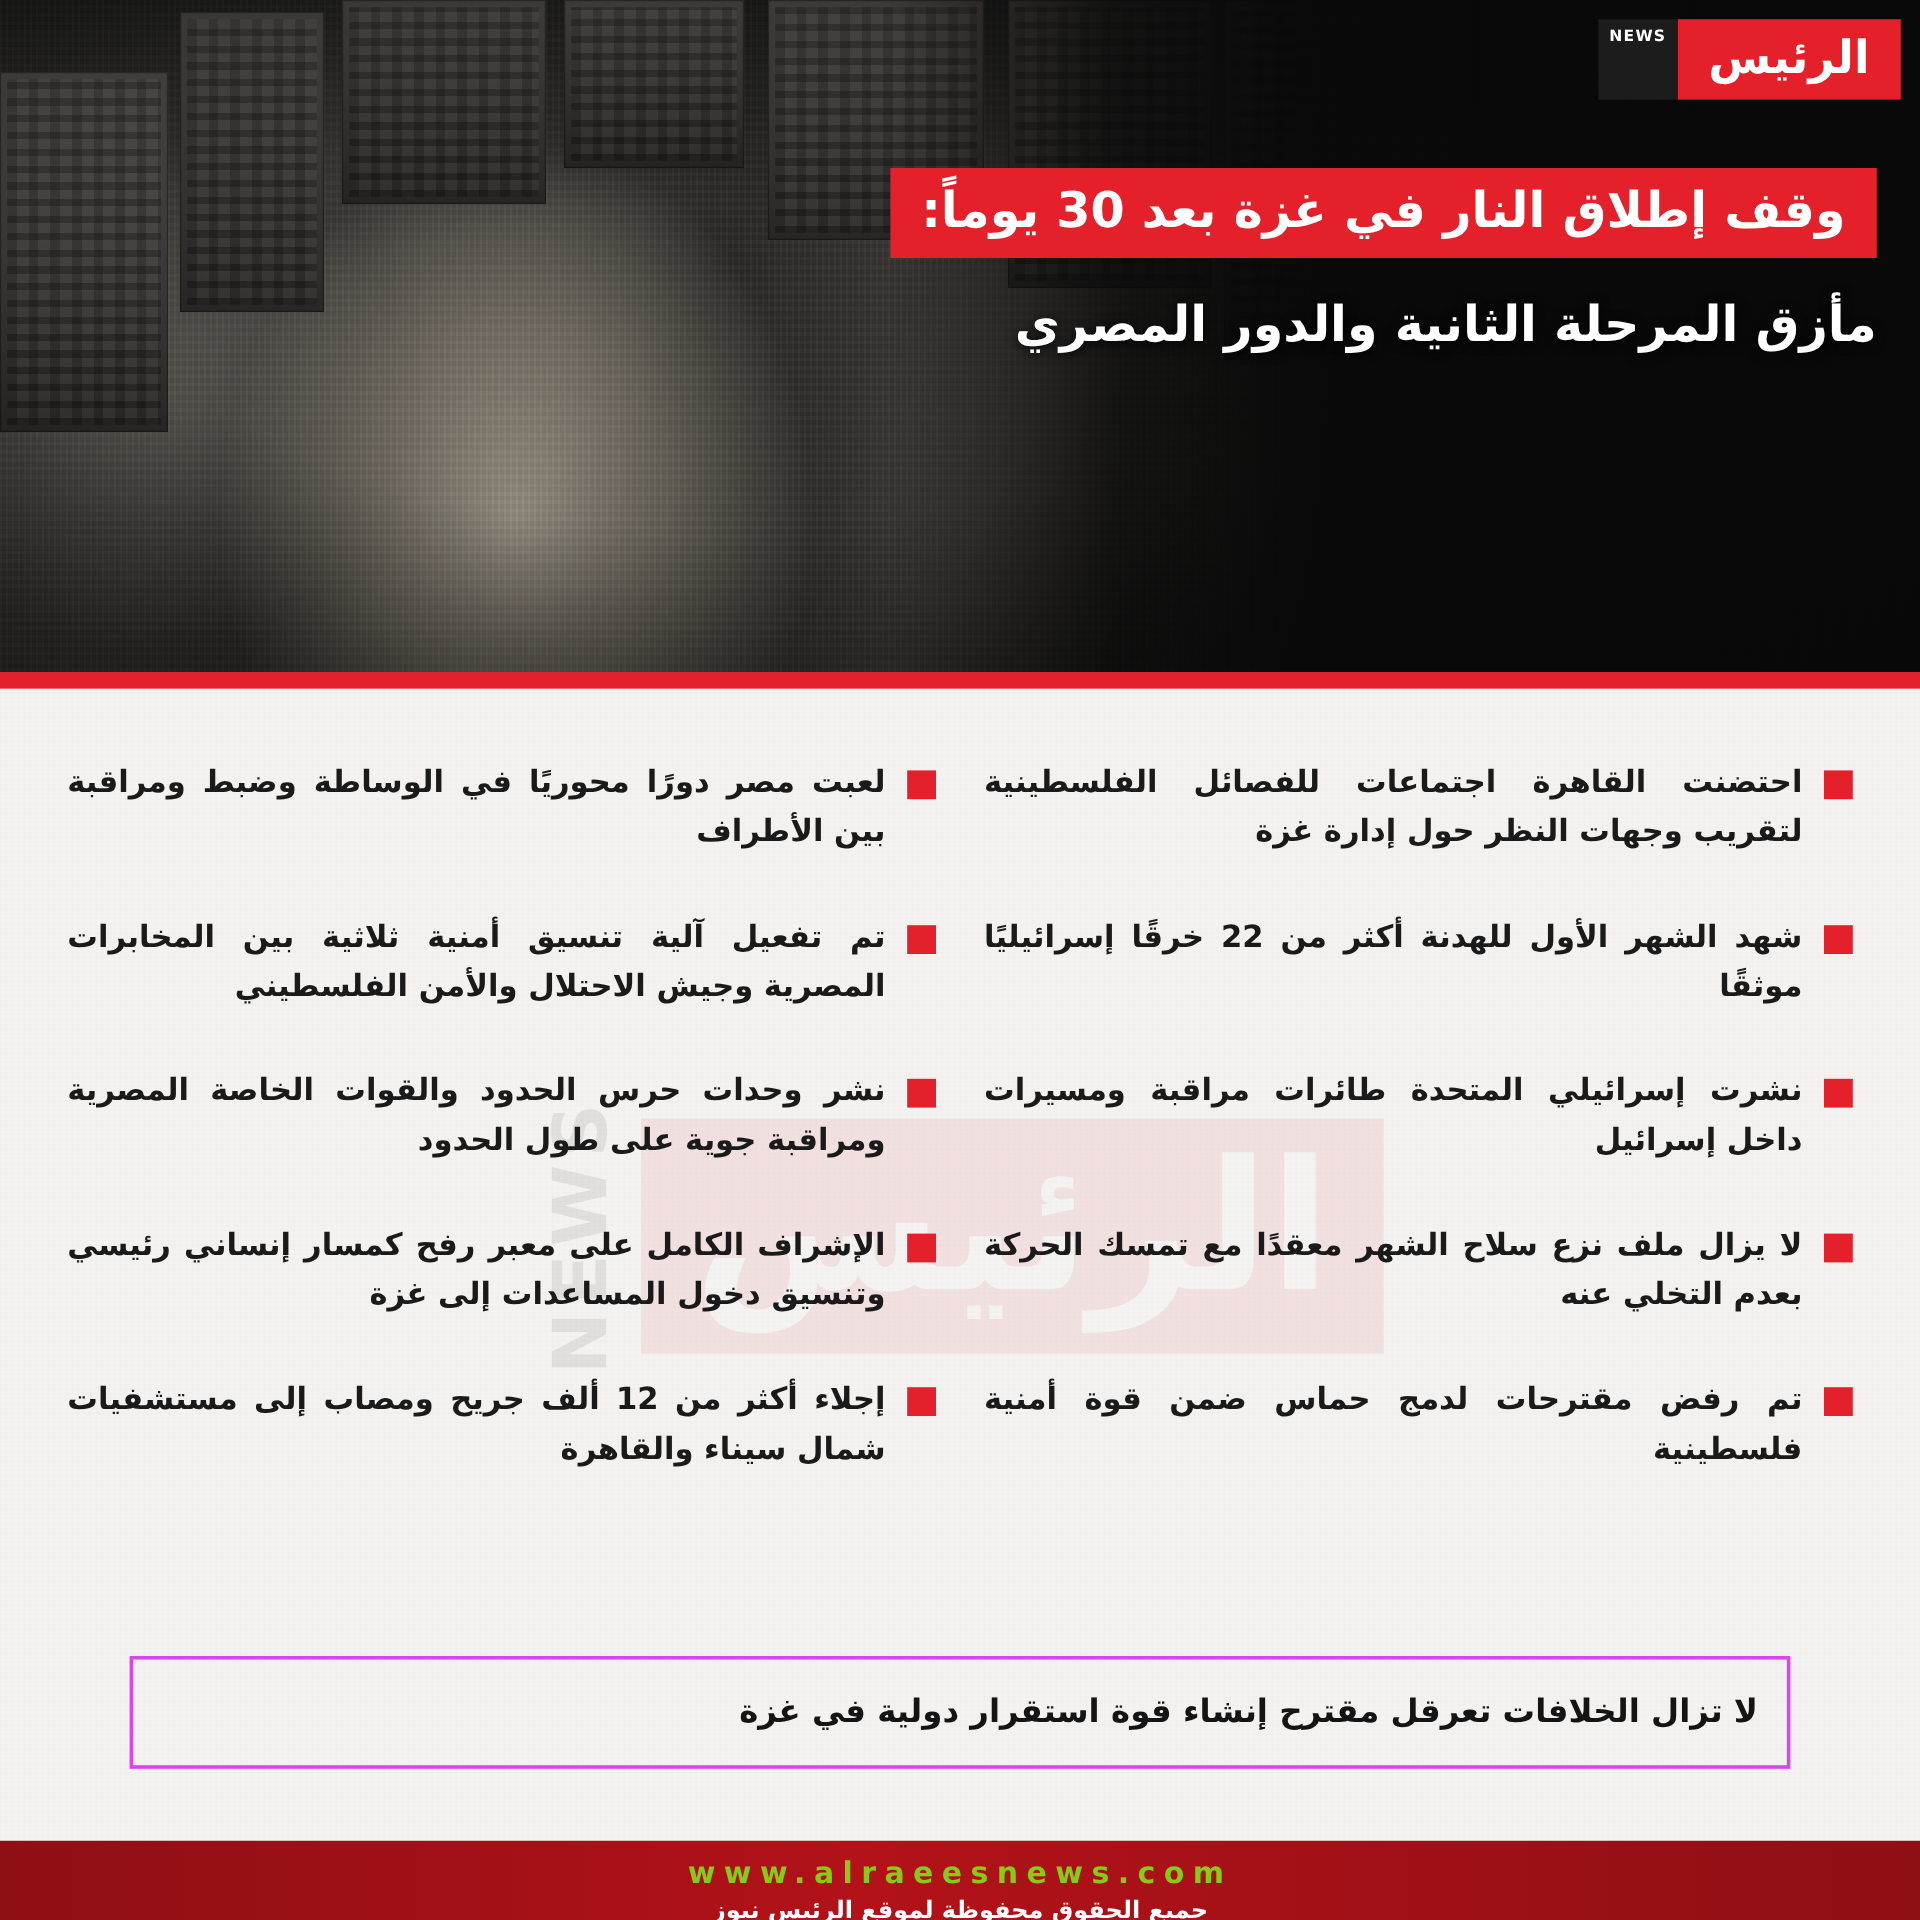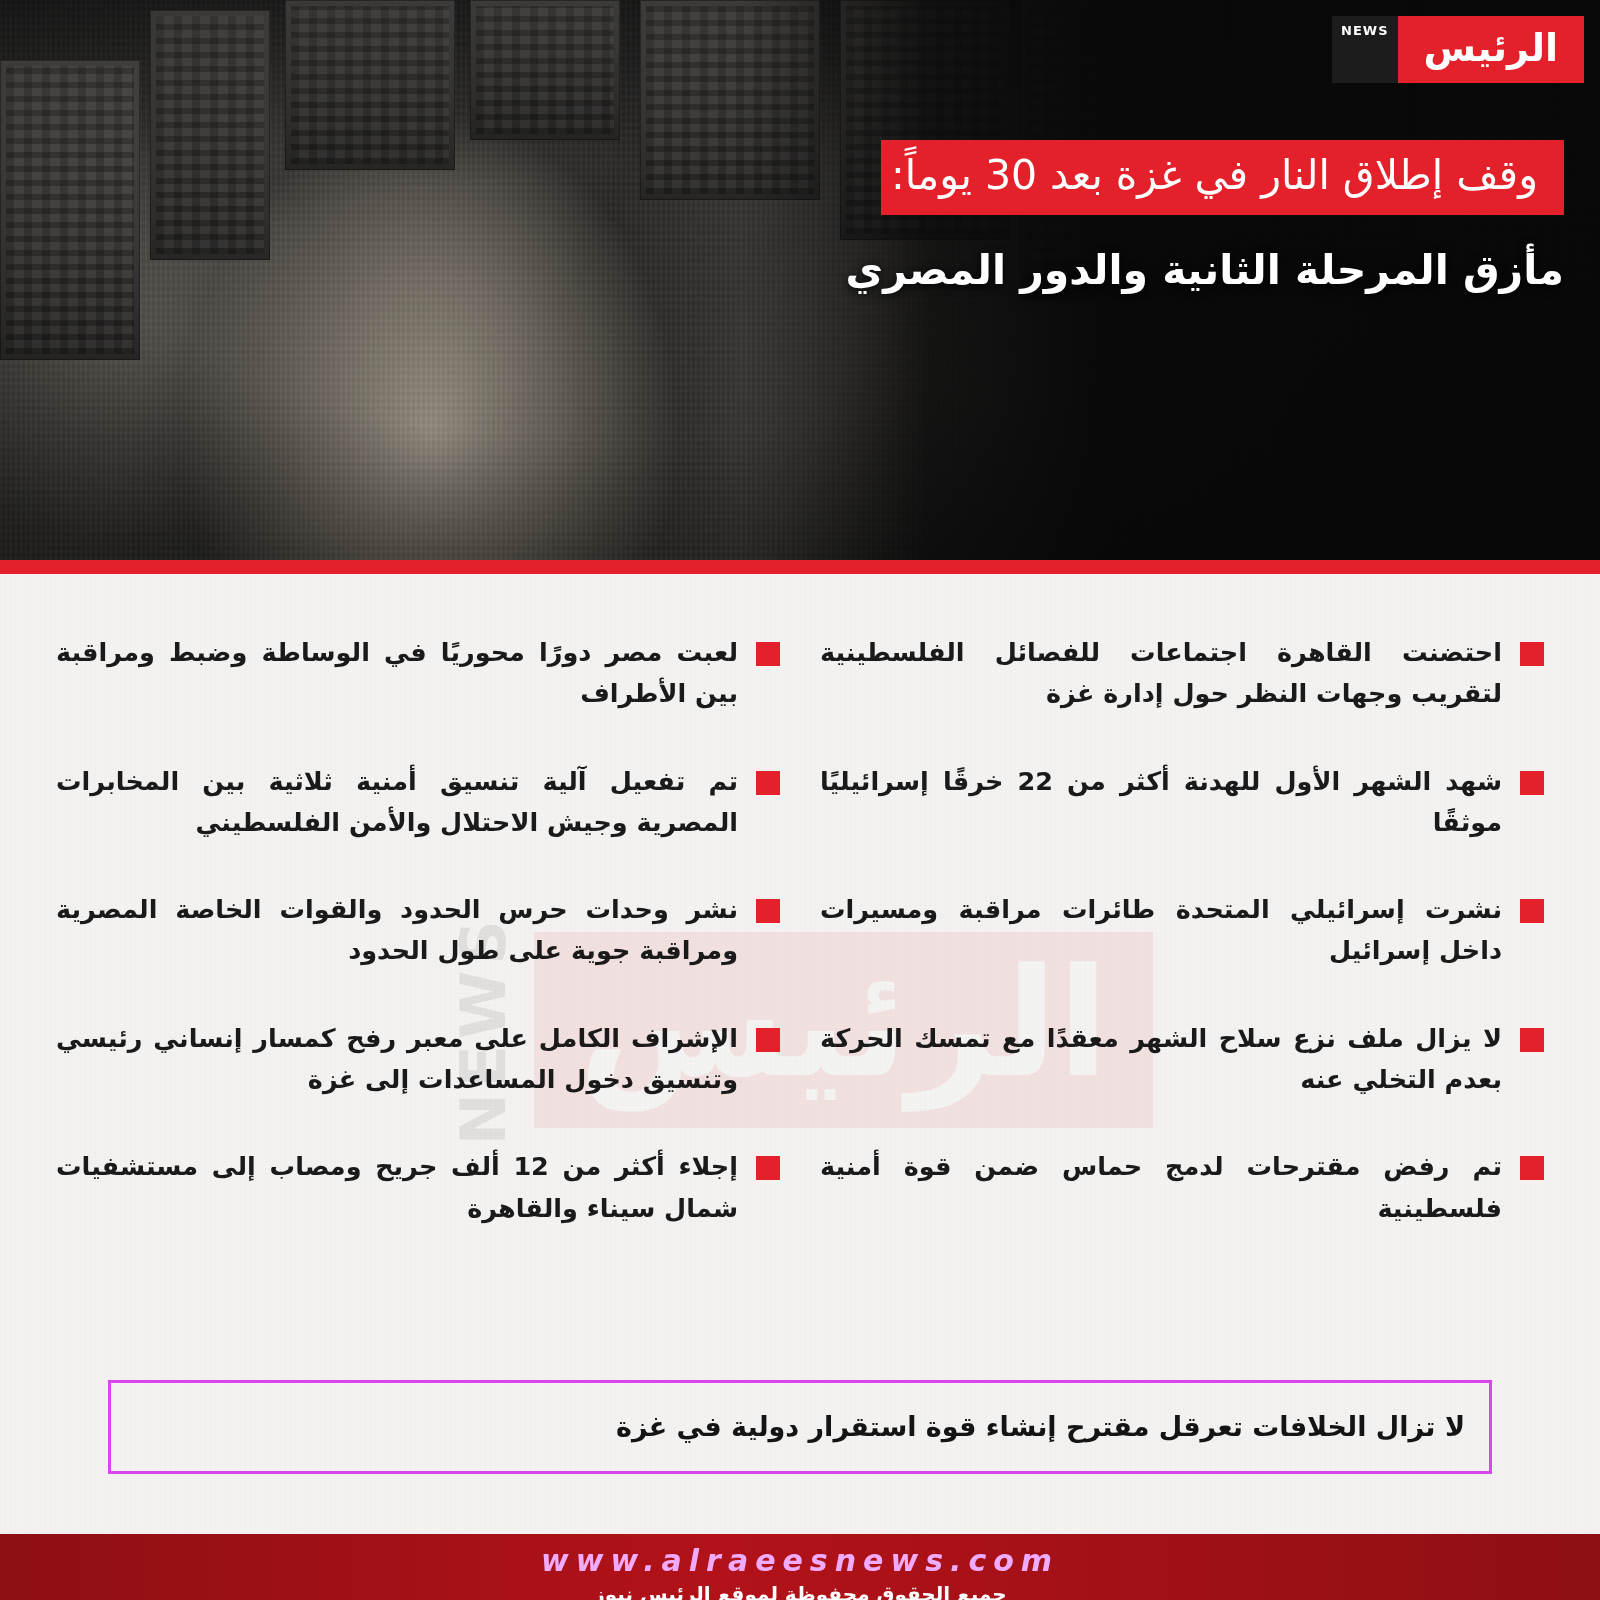--- a/index.html
+++ b/index.html
@@ -116,22 +116,22 @@
     right: 36px;
     width: 1060px;
     text-align: right;
     z-index: 5;
   }
   .headline-kicker {
     display: inline-block;
     background: #e4212b;
     color: #ffffff;
     font-size: 41px;
-    font-weight: normal;
-    padding: 14px 26px 18px 10px;
+    font-weight: bold;
+    padding: 14px 26px 18px 26px;
     line-height: 1.05;
   }
   .headline-sub {
     margin-top: 22px;
     color: #ffffff;
     font-size: 41px;
     font-weight: bold;
     line-height: 1.62;
     text-shadow: 0 2px 10px rgba(0,0,0,.9);
   }
@@ -260,26 +260,25 @@
     position: relative;
     height: 80px;
     display: flex;
     flex-direction: column;
     align-items: center;
     justify-content: center;
     gap: 4px;
     z-index: 2;
   }
   .site-url {
-    color: #f0abfc;
-    font-size: 30px;
+    color: #84cc16;
+    font-size: 25px;
     font-weight: bold;
     letter-spacing: 7px;
     direction: ltr;
-    font-style: italic;
   }
   .rights {
     color: #ffffff;
     font-size: 20px;
     font-weight: bold;
   }
 </style>
 </head>
 <body>
 

